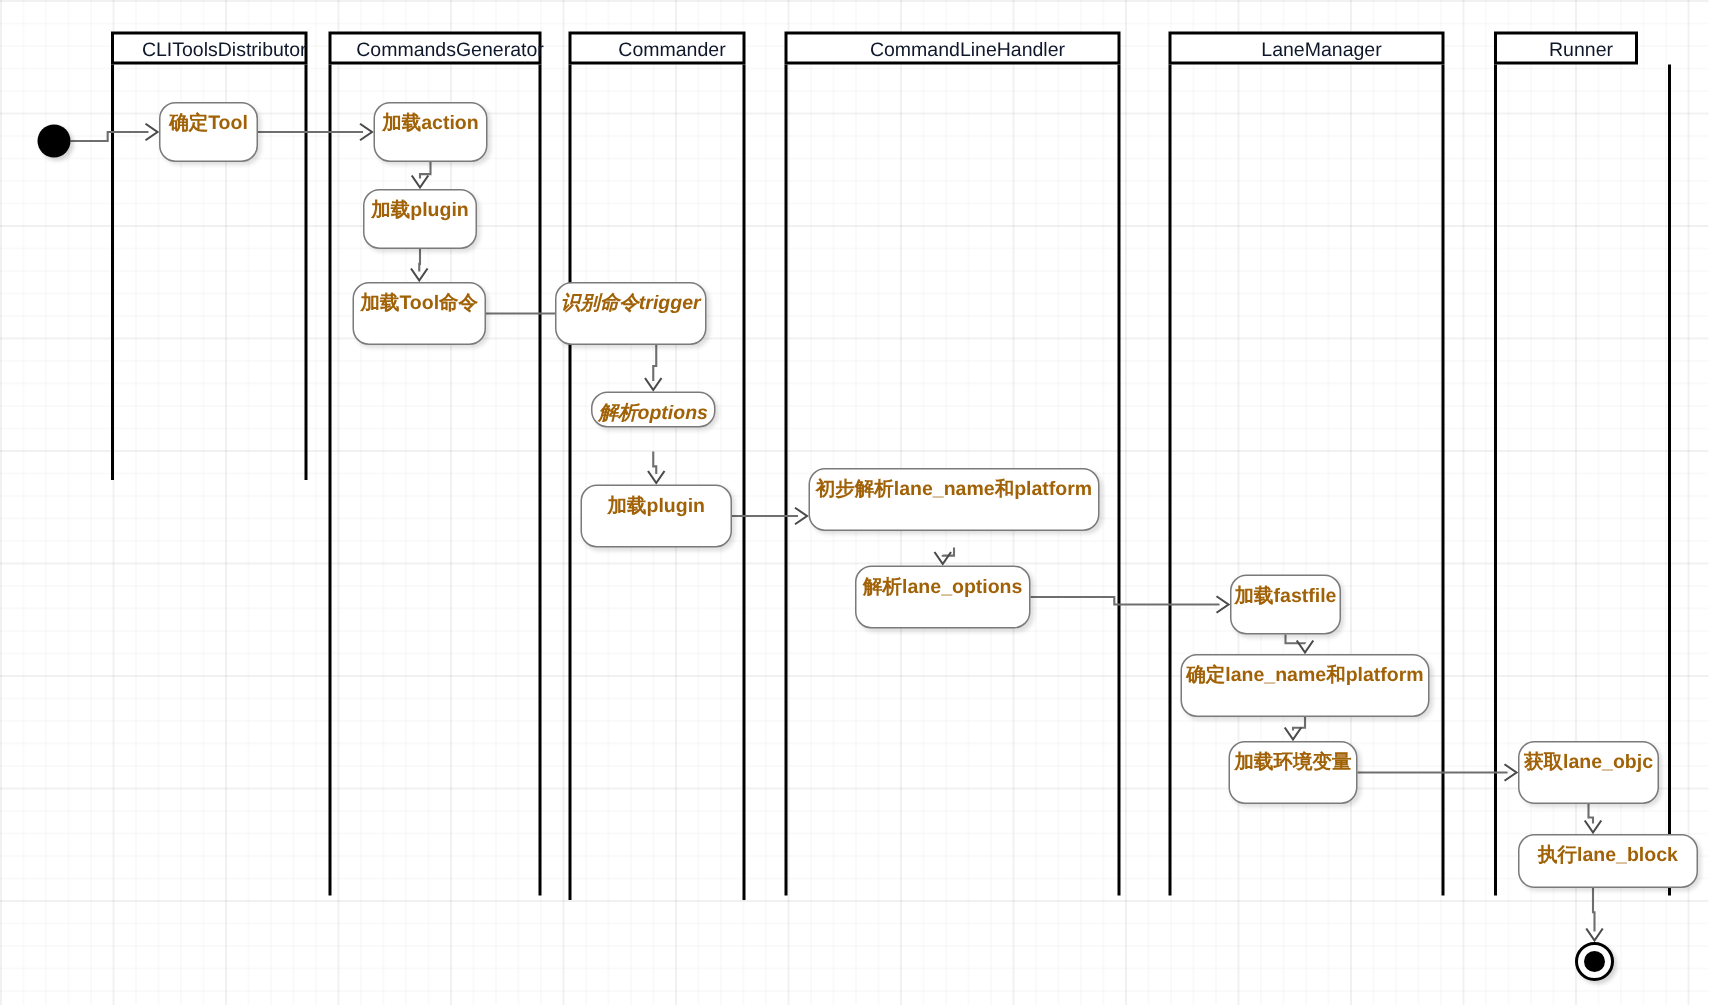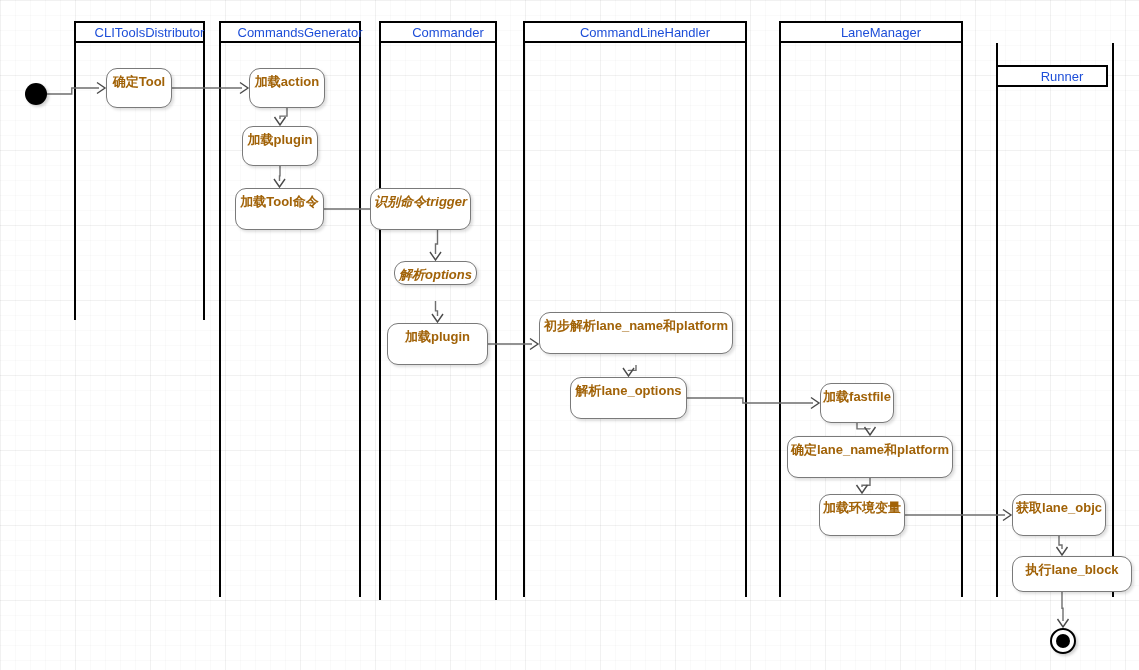--- a/index.html
+++ b/index.html
@@ -19,21 +19,21 @@
       linear-gradient(to right, rgba(0,0,0,0.018) 1px, transparent 1px),
       linear-gradient(to bottom, rgba(0,0,0,0.018) 1px, transparent 1px);
     background-size:75px 75px,75px 75px,15px 15px,15px 15px;
     background-position:0 0,0 0,0 0,0 0;
   }
   .lane-head{
     position:absolute;box-sizing:border-box;
     border:2px solid #000;
     background:#ffffff;
     display:flex;align-items:center;justify-content:center;
-    font-size:13px;color:#1d4ed8;line-height:1;
+    font-size:13px;color:#0f172a;line-height:1;
     white-space:nowrap;
     padding-left:20px;
   }
   .lane-side{
     position:absolute;
     width:2px;background:#000;
   }
 
   
   .node{
@@ -90,21 +90,21 @@
       <div class="lane-side" style="left: 359px; top: 43px; height: 554px;"></div>
       <div class="lane-head" style="left: 379px; top: 21px; width: 118px; height: 22px;">Commander</div>
       <div class="lane-side" style="left: 379px; top: 43px; height: 557px;"></div>
       <div class="lane-side" style="left: 495px; top: 43px; height: 557px;"></div>
       <div class="lane-head" style="left: 523px; top: 21px; width: 224px; height: 22px;">CommandLineHandler</div>
       <div class="lane-side" style="left: 523px; top: 43px; height: 554px;"></div>
       <div class="lane-side" style="left: 745px; top: 43px; height: 554px;"></div>
       <div class="lane-head" style="left: 779px; top: 21px; width: 184px; height: 22px;">LaneManager</div>
       <div class="lane-side" style="left: 779px; top: 43px; height: 554px;"></div>
       <div class="lane-side" style="left: 961px; top: 43px; height: 554px;"></div>
-      <div class="lane-head" style="left: 996px; top: 21px; width: 112px; height: 22px; margin-top: 44px;">Runner</div>
+      <div class="lane-head" style="left: 996px; top: 21px; width: 96px; height: 22px;">Runner</div>
       <div class="lane-side" style="left: 996px; top: 43px; height: 554px;"></div>
       <div class="lane-side" style="left: 1112px; top: 43px; height: 554px;"></div>
     </div>
   <svg class="edge-svg" id="edges-layer">
       <path d="M 47 94 L 71.78 94 L 71.78 88 L 99 88" class="edge-line"></path>
       <path d="M 97 82.5 L 105 88 L 97 93.5" class="edge-head"></path>
       <path d="M 172 88 L 242 88" class="edge-line"></path>
       <path d="M 240 82.5 L 248 88 L 240 93.5" class="edge-head"></path>
       <path d="M 287 108 L 287 116.1 L 280 116.1 L 280 119" class="edge-line"></path>
       <path d="M 274.5 117 L 280 125 L 285.5 117" class="edge-head"></path>

